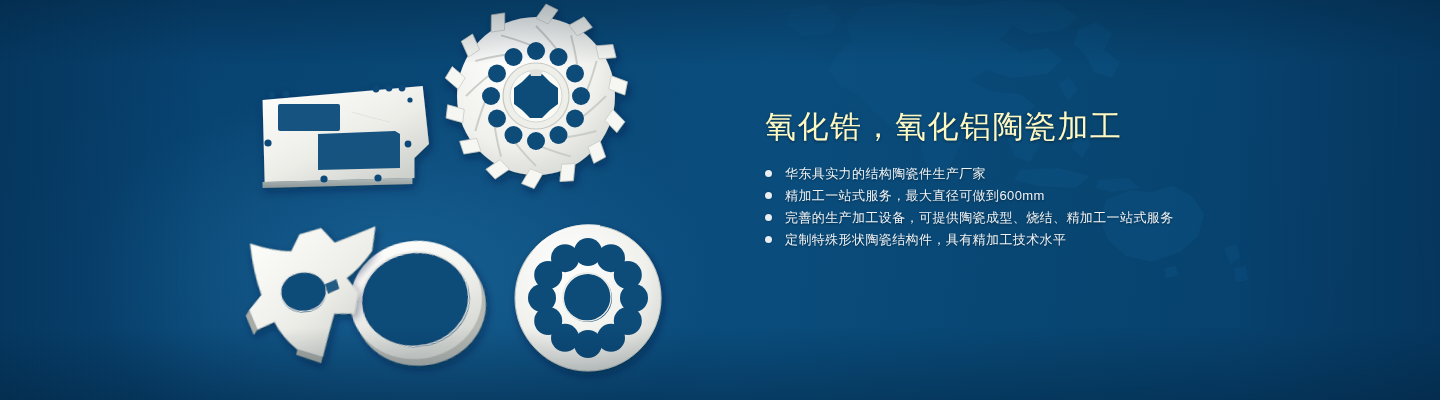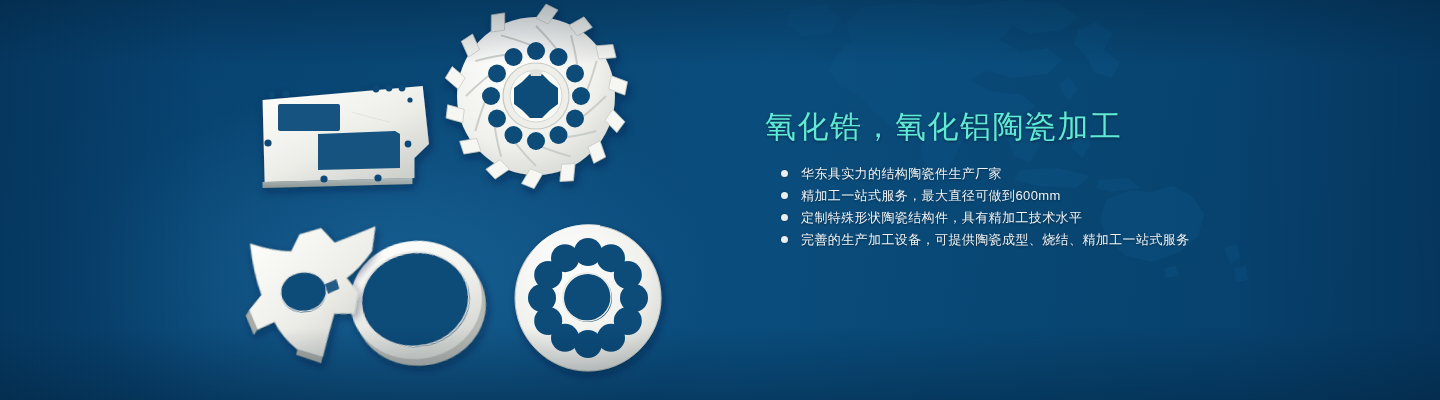--- a/index.html
+++ b/index.html
@@ -63,32 +63,32 @@
   }
 
   
   .copy {
     position: absolute;
     left: 765px;
     top: 106px;
     width: 600px;
   }
   .headline {
-    color: #5eead4;
+    color: #fef9c3;
     font-size: 31px;
     line-height: 42px;
     letter-spacing: 1.5px;
     font-weight: 400;
     margin: 0 0 18px 0;
     text-shadow: 0 1px 3px rgba(0,0,0,0.45);
     white-space: nowrap;
   }
   .bullets {
     list-style: none;
-    margin: 16px;
+    margin: 0;
     padding: 0;
   }
   .bullet {
     display: flex;
     align-items: center;
     margin: 0 0 7px 0;
     height: 15px;
   }
   .bullet-dot {
     width: 7px;
@@ -328,22 +328,22 @@
       <li class="bullet">
         <span class="bullet-dot"></span>
         <span class="bullet-text">华东具实力的结构陶瓷件生产厂家</span>
       </li>
       <li class="bullet">
         <span class="bullet-dot"></span>
         <span class="bullet-text">精加工一站式服务，最大直径可做到600mm</span>
       </li>
       <li class="bullet">
         <span class="bullet-dot"></span>
-        <span class="bullet-text">定制特殊形状陶瓷结构件，具有精加工技术水平</span>
+        <span class="bullet-text">完善的生产加工设备，可提供陶瓷成型、烧结、精加工一站式服务</span>
       </li>
       <li class="bullet">
         <span class="bullet-dot"></span>
-        <span class="bullet-text">完善的生产加工设备，可提供陶瓷成型、烧结、精加工一站式服务</span>
+        <span class="bullet-text">定制特殊形状陶瓷结构件，具有精加工技术水平</span>
       </li>
     </ul>
   </div>
 
 </div>
 
 </body></html>

